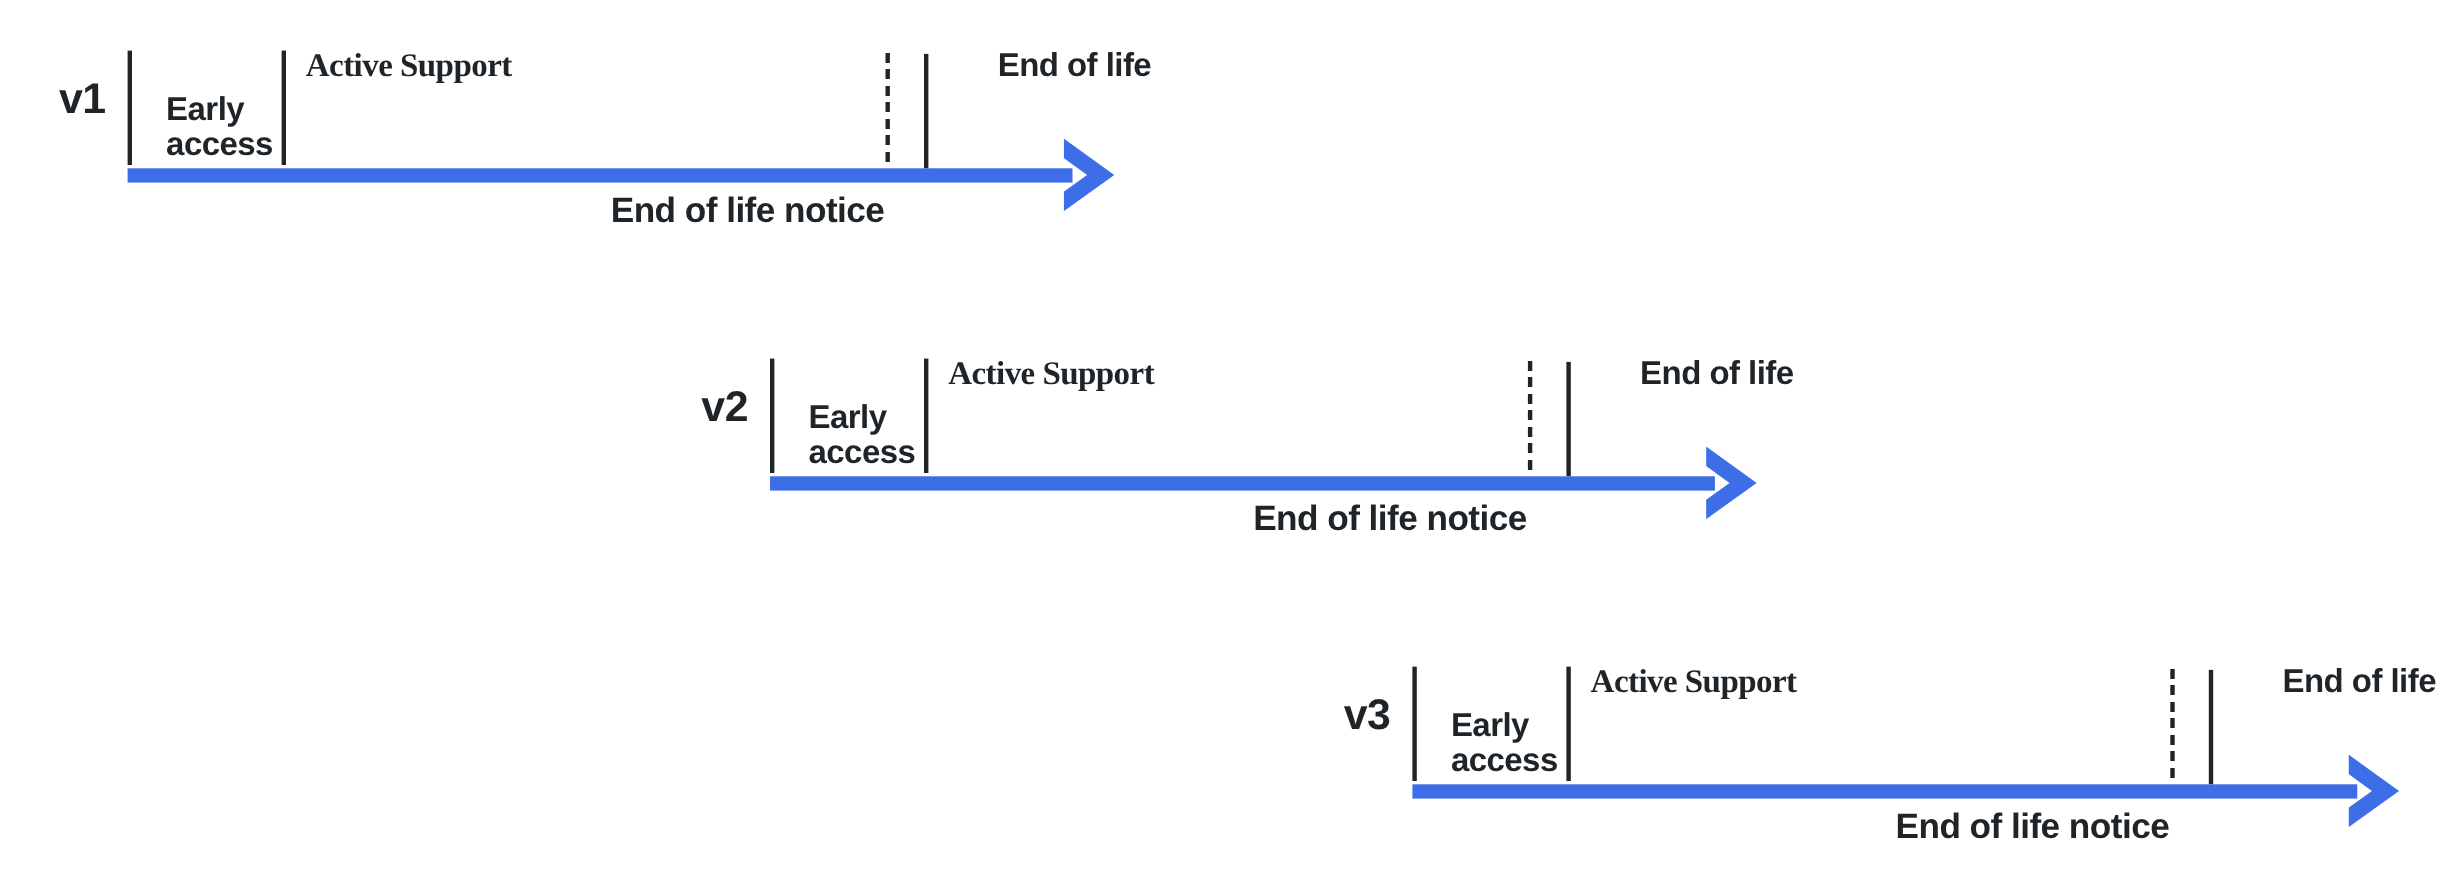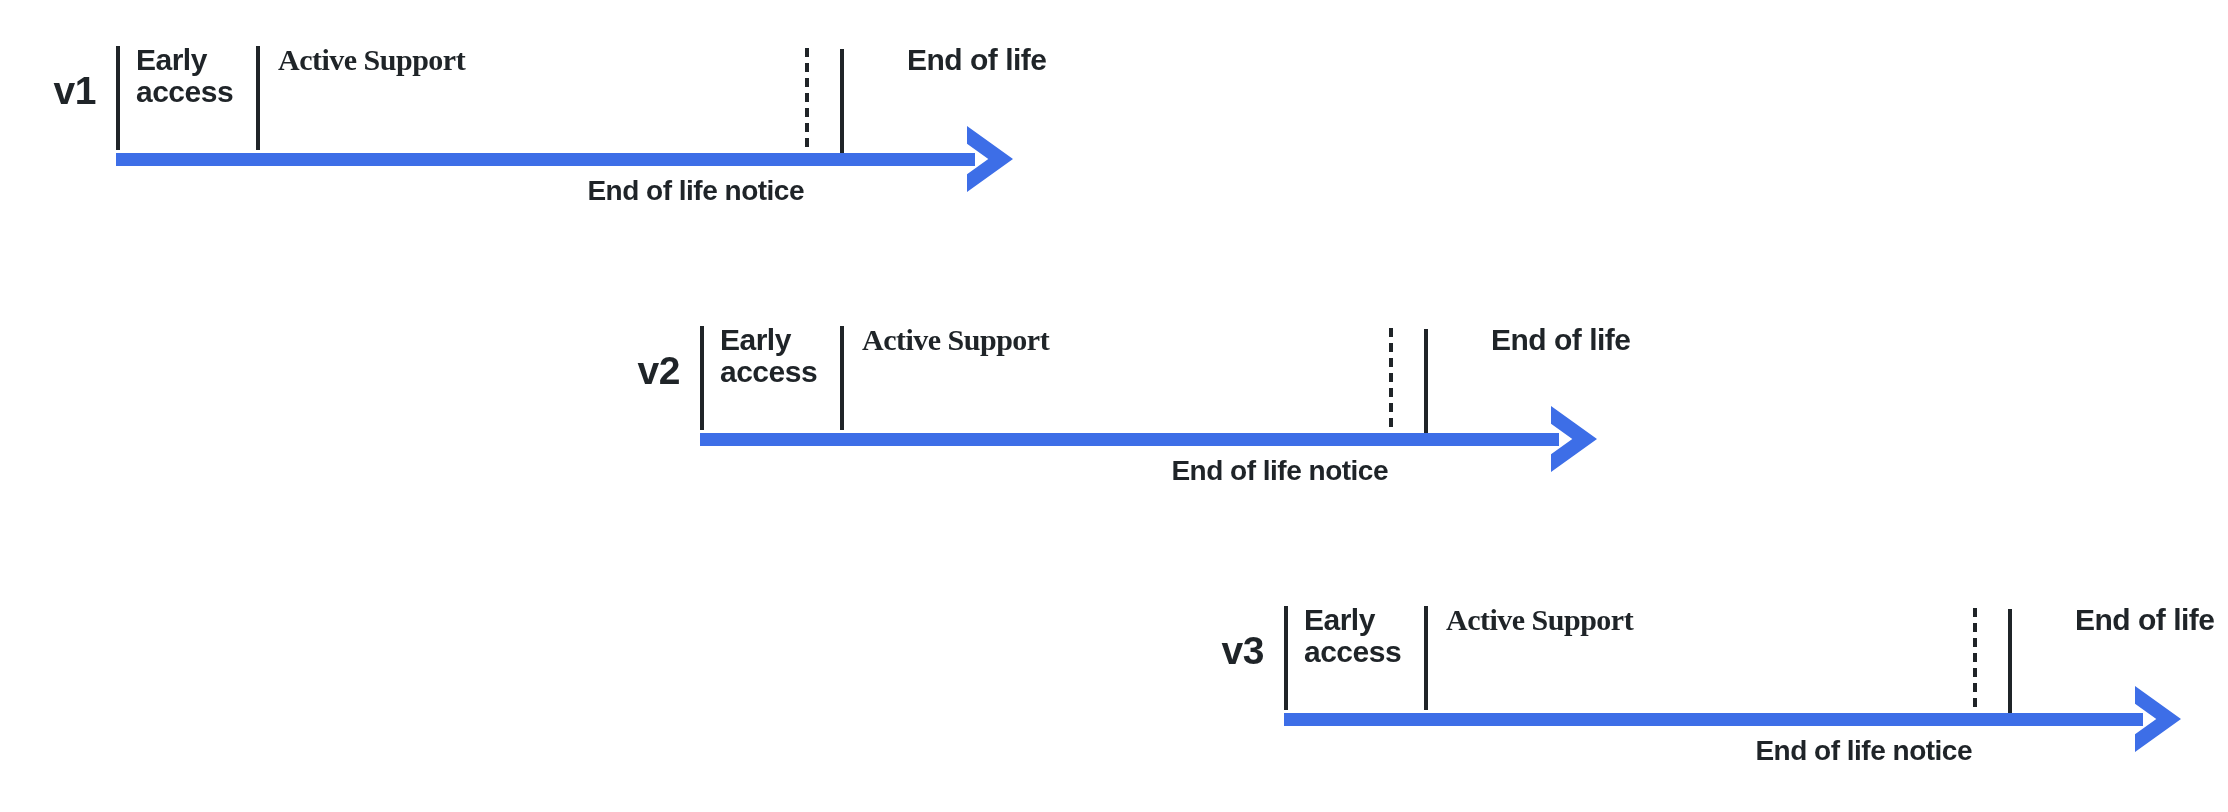--- a/index.html
+++ b/index.html
@@ -65,28 +65,28 @@
   .stage {
     position: absolute;
     top: -115px;
     font-size: 30px;
     line-height: 32px;
     font-weight: 700;
     letter-spacing: -0.5px;
     white-space: nowrap;
     color: var(--ink, #1F2428);
   }
-  .stage.early  { left: 18px; white-space: pre-line; width: 130px; }
+  .stage.early  { left: 33px; white-space: pre-line; width: 130px; margin-top: 40px; }
   .stage.active { left: 160px; font-family: Liberation Serif, serif; }
   .stage.eol    { left: 789px; }
   .notice {
     position: absolute;
     right: -686px;
     top: 16px;
-    font-size: 28px;
+    font-size: 32px;
     line-height: 32px;
     font-weight: 700;
     letter-spacing: -0.5px;
     white-space: nowrap;
     color: var(--ink, #1F2428);
   }
   .arrow-line {
     position: absolute;
     left: -2px;
     top: -6px;

